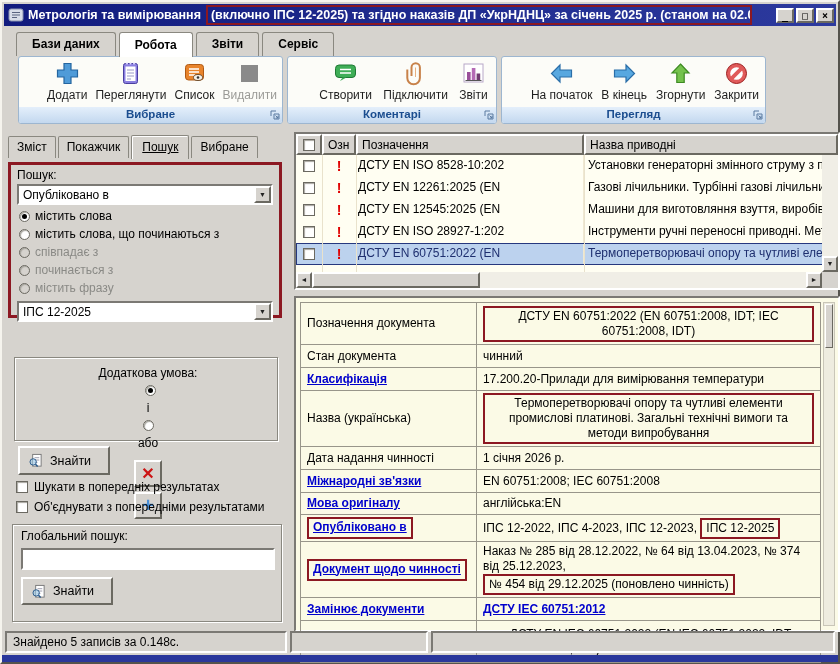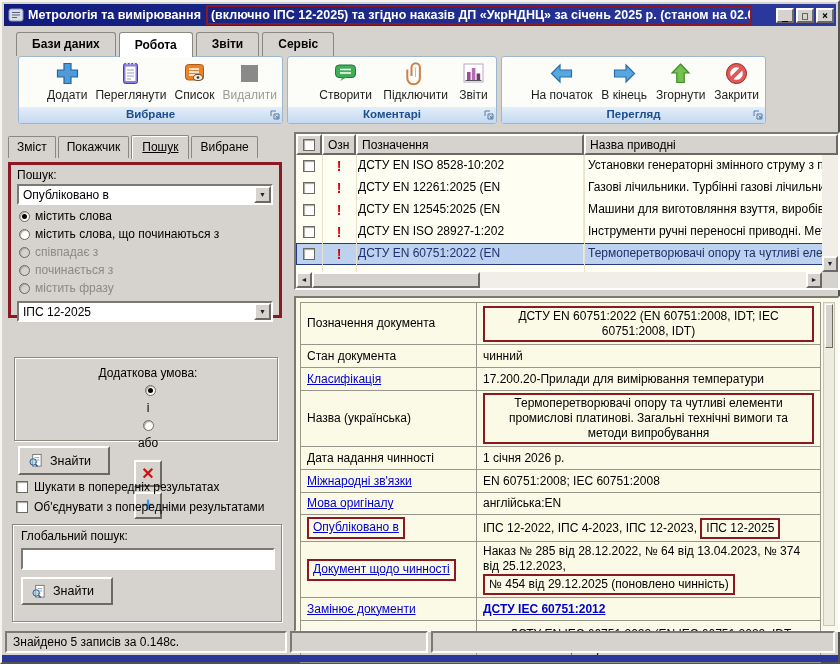--- a/index.html
+++ b/index.html
@@ -97,21 +97,21 @@
     line-height:12px;flex:0 0 auto;}
   .hthumb{width:168px;background:var(--win);border:2px solid;border-color:#fff #6b6961 #6b6961 #fff;}
   .scorner{position:absolute;right:0;bottom:0;width:16px;height:16px;background:var(--win);}
   
   .detail-panel{position:absolute;left:292px;top:294px;width:546px;height:336px;
     border:2px solid;border-color:#7b7974 #fff #fff #7b7974;background:var(--cream);padding:4px;}
   .dtable{border-collapse:collapse;width:521px;table-layout:fixed;}
   .dtable td{border:1px solid #98958a;padding:2px 6px;font-size:12px;line-height:15px;
     vertical-align:middle;word-wrap:break-word;}
   td.dlabel{width:176px;}
-  .dlink{color:var(--link);text-decoration:underline;cursor:pointer;}
+  .dlink{color:var(--link);text-decoration:underline;cursor:pointer;font-weight:bold;}
   .annbox{border:2px solid var(--ann);padding:1px 4px;display:inline-block;text-align:center;}
   .annlbl{border:2px solid var(--ann);padding:1px 4px 2px;display:inline-block;}
   .dscroll{position:absolute;right:3px;top:4px;bottom:4px;width:12px;background:#eeecdf;
     border:1px solid #c9c6b8;}
   .dthumb{margin:1px;height:44px;background:var(--win);border:1px solid;border-color:#fff #6b6961 #6b6961 #fff;}
   
   .statusbar{position:absolute;left:3px;right:3px;bottom:9px;height:22px;display:flex;gap:3px;}
   .scell{border:2px solid;border-color:#7b7974 #fff #fff #7b7974;background:var(--win);
     padding:2px 6px;white-space:nowrap;overflow:hidden;}
   .bottom-strip{position:absolute;left:0;right:0;bottom:0;height:7px;background:#2a379b;}

